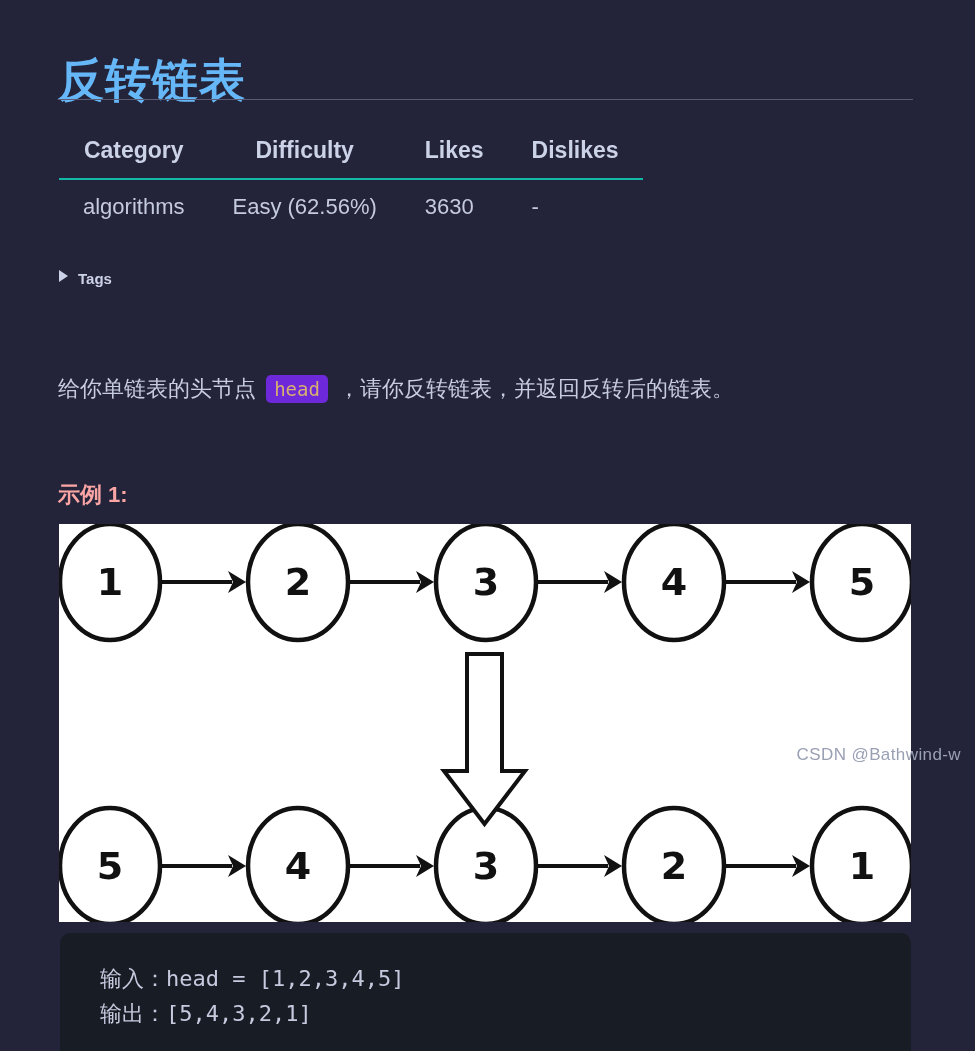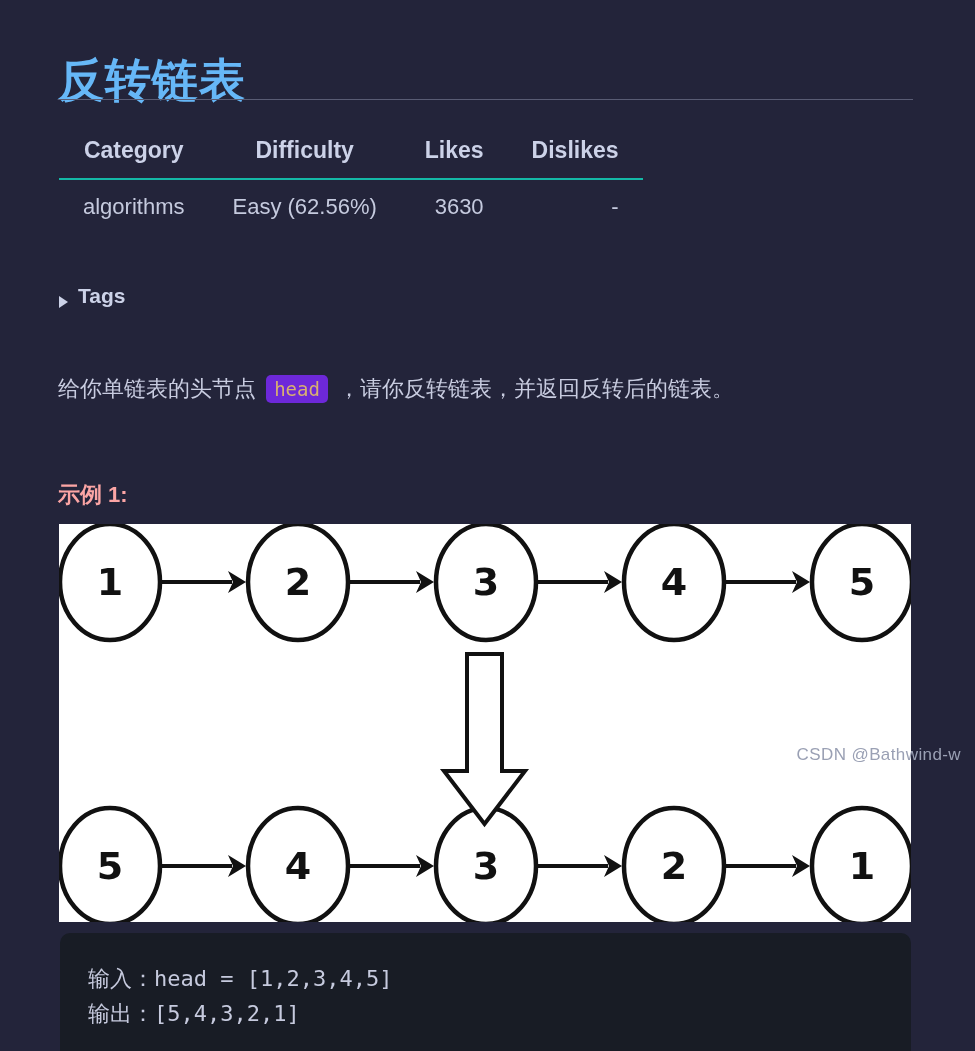--- a/index.html
+++ b/index.html
@@ -59,38 +59,38 @@
     padding: 4px 24px 14px 24px;
     white-space: nowrap;
   }
   .meta-table thead tr {
     border-bottom: 2px solid #14b8a6;
   }
   .meta-table td {
     font-size: 22px;
     font-weight: normal;
     color: #c5cade;
-    text-align: right;
+    text-align: left;
     padding: 14px 24px 6px 24px;
     white-space: nowrap;
   }
 
   
   .details-list {
     position: absolute;
     left: 59px;
     top: 270px;
     width: 855px;
   }
   .details-row {
     display: flex;
-    align-items: flex-end;
+    align-items: flex-start;
     height: 38px;
     color: #ccd2e8;
-    font-size: 21px;
+    font-size: 15px;
     font-weight: bold;
     cursor: pointer;
   }
   .tri {
     display: inline-block;
     width: 0;
     height: 0;
     border-left: 9px solid #ccd2e8;
     border-top: 6px solid transparent;
     border-bottom: 6px solid transparent;
@@ -143,21 +143,21 @@
   
   .codeblock {
     position: absolute;
     left: 60px;
     top: 933px;
     width: 851px;
     height: 118px;
     background: #181c25;
     border-radius: 10px 10px 0 0;
     box-sizing: border-box;
-    padding: 28px 0 0 28px;
+    padding: 28px 0 0 40px;
   }
   .codeblock .line {
     font-family: "DejaVu Sans Mono", "Liberation Mono", monospace;
     font-size: 22px;
     color: #c6cade;
     line-height: 1.6;
     white-space: pre;
   }
 
   

